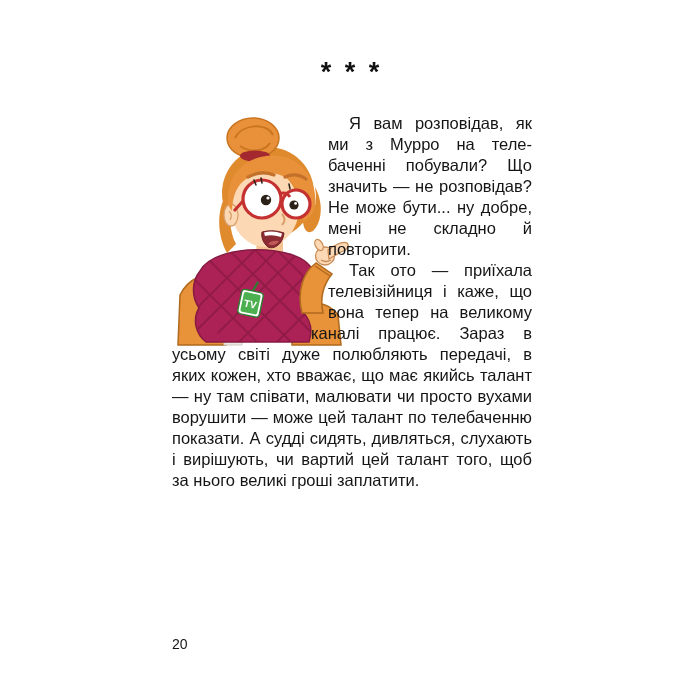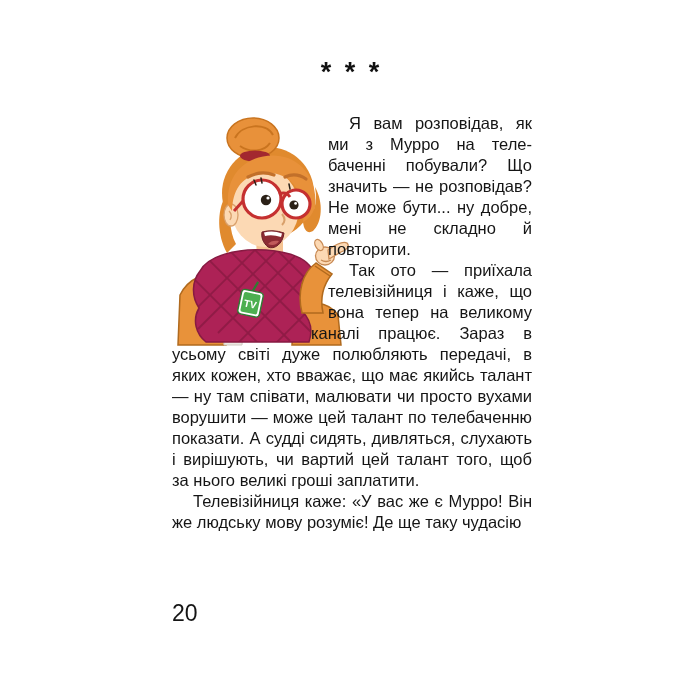--- a/index.html
+++ b/index.html
@@ -44,22 +44,22 @@
     shape-outside: polygon(0 0, 156px 0, 156px 199px, 139px 199px, 139px 231px, 0 231px);
   }
   .illu svg {
     display: block;
     margin-left: 6px;
     overflow: visible;
   }
   .page-number {
     position: absolute;
     left: 172px;
-    top: 600px;
-    font-size: 23px;
+    top: 636px;
+    font-size: 14px;
     color: #151515;
   }
 </style>
 </head>
 <body>
 
 <div class="page">
 
   <div class="separator">* * *</div>
 
@@ -152,18 +152,17 @@
             <path d="M150,137 C157,132 165,128 169,130 C172,133 169,137 163,139 L151,146 Z"></path>
             <ellipse cx="141" cy="132" rx="3.6" ry="6" transform="rotate(-28 141 132)"></ellipse>
             <path d="M143,147 Q148,150 153,147" fill="none"></path>
           </g>
         </g>
       </svg>
     </div>
 
     <p>Я вам розповідав, як ми з Мурро на теле­баченні побували? Що значить — не розпові­дав? Не може бути... ну добре, мені не складно й повторити.</p>
     <p>Так ото — приїхала телевізійниця і каже, що вона тепер на великому каналі працює. Зараз в усьому світі дуже полюбляють пере­дачі, в яких кожен, хто вважає, що має якийсь талант — ну там співати, малювати чи просто вухами ворушити — може цей талант по теле­баченню показати. А судді сидять, дивляться, слухають і вирішують, чи вартий цей талант того, щоб за нього великі гроші заплатити.</p>
-    <p>Телевізійниця каже: «У вас же є Мурро! Він же людську мову розуміє! Де ще таку чудасію</p>
   </div>
 
   <div class="page-number">20</div>
 
 </div>
 
 </body></html>

